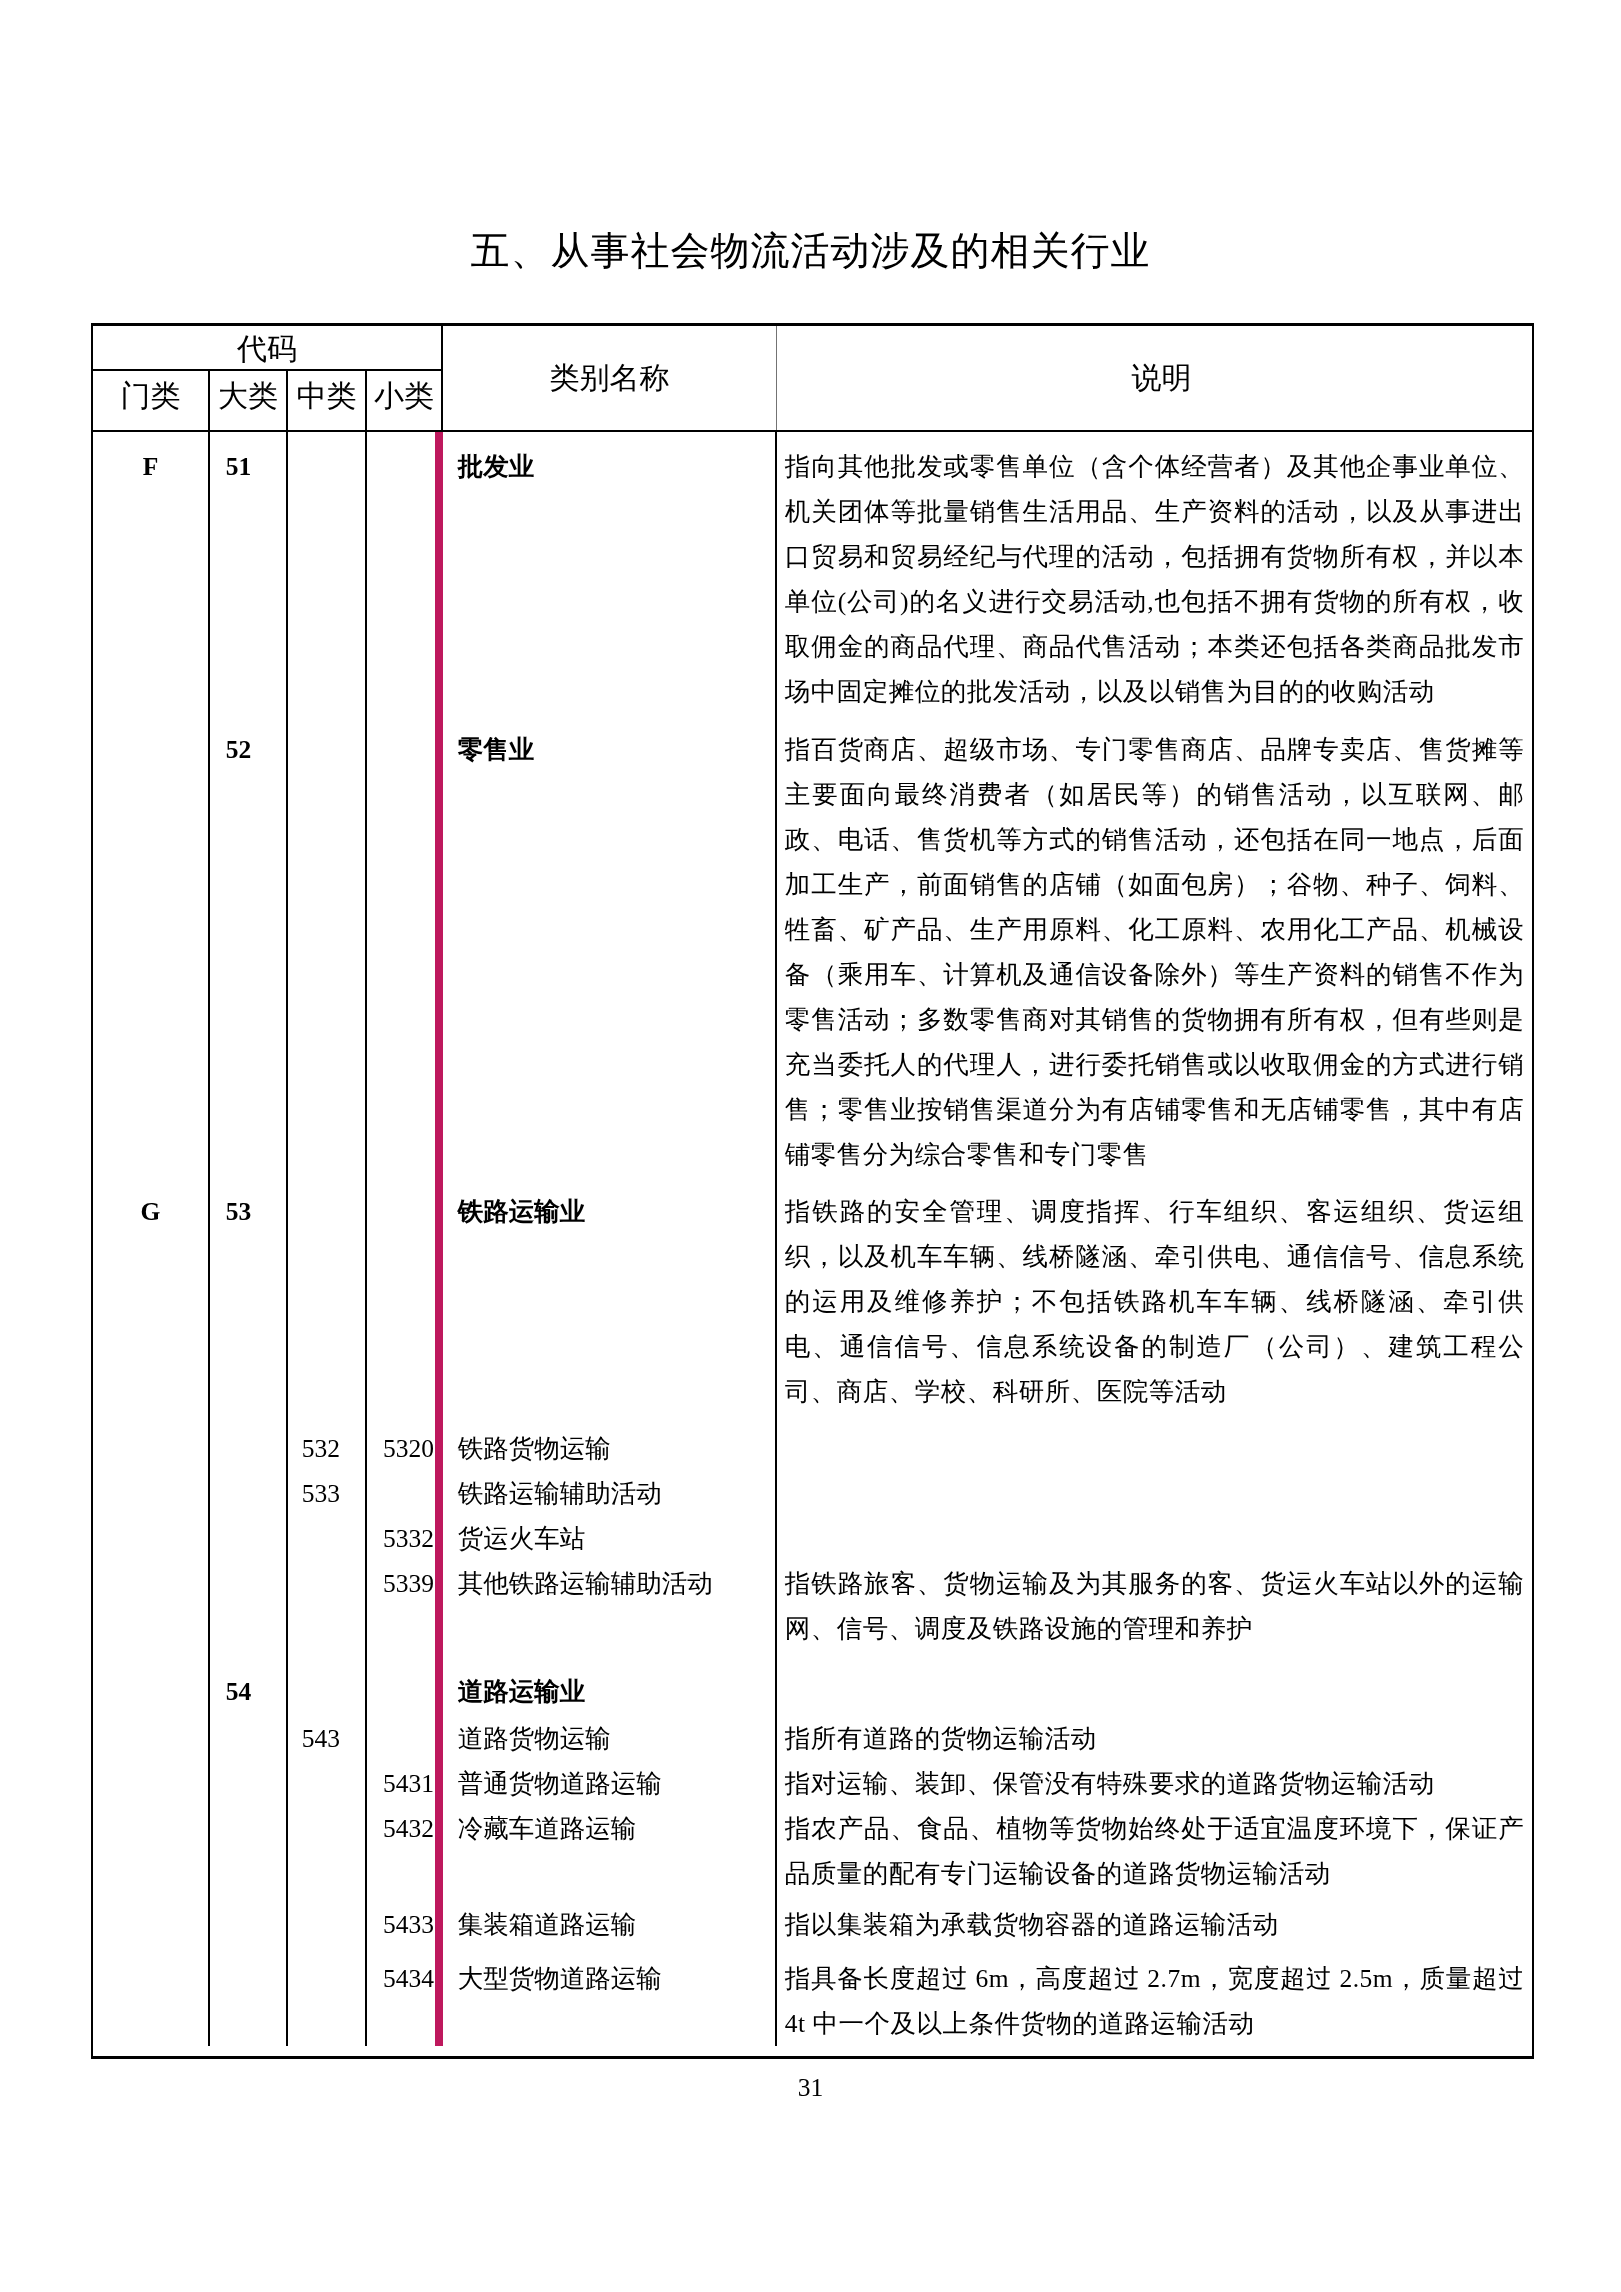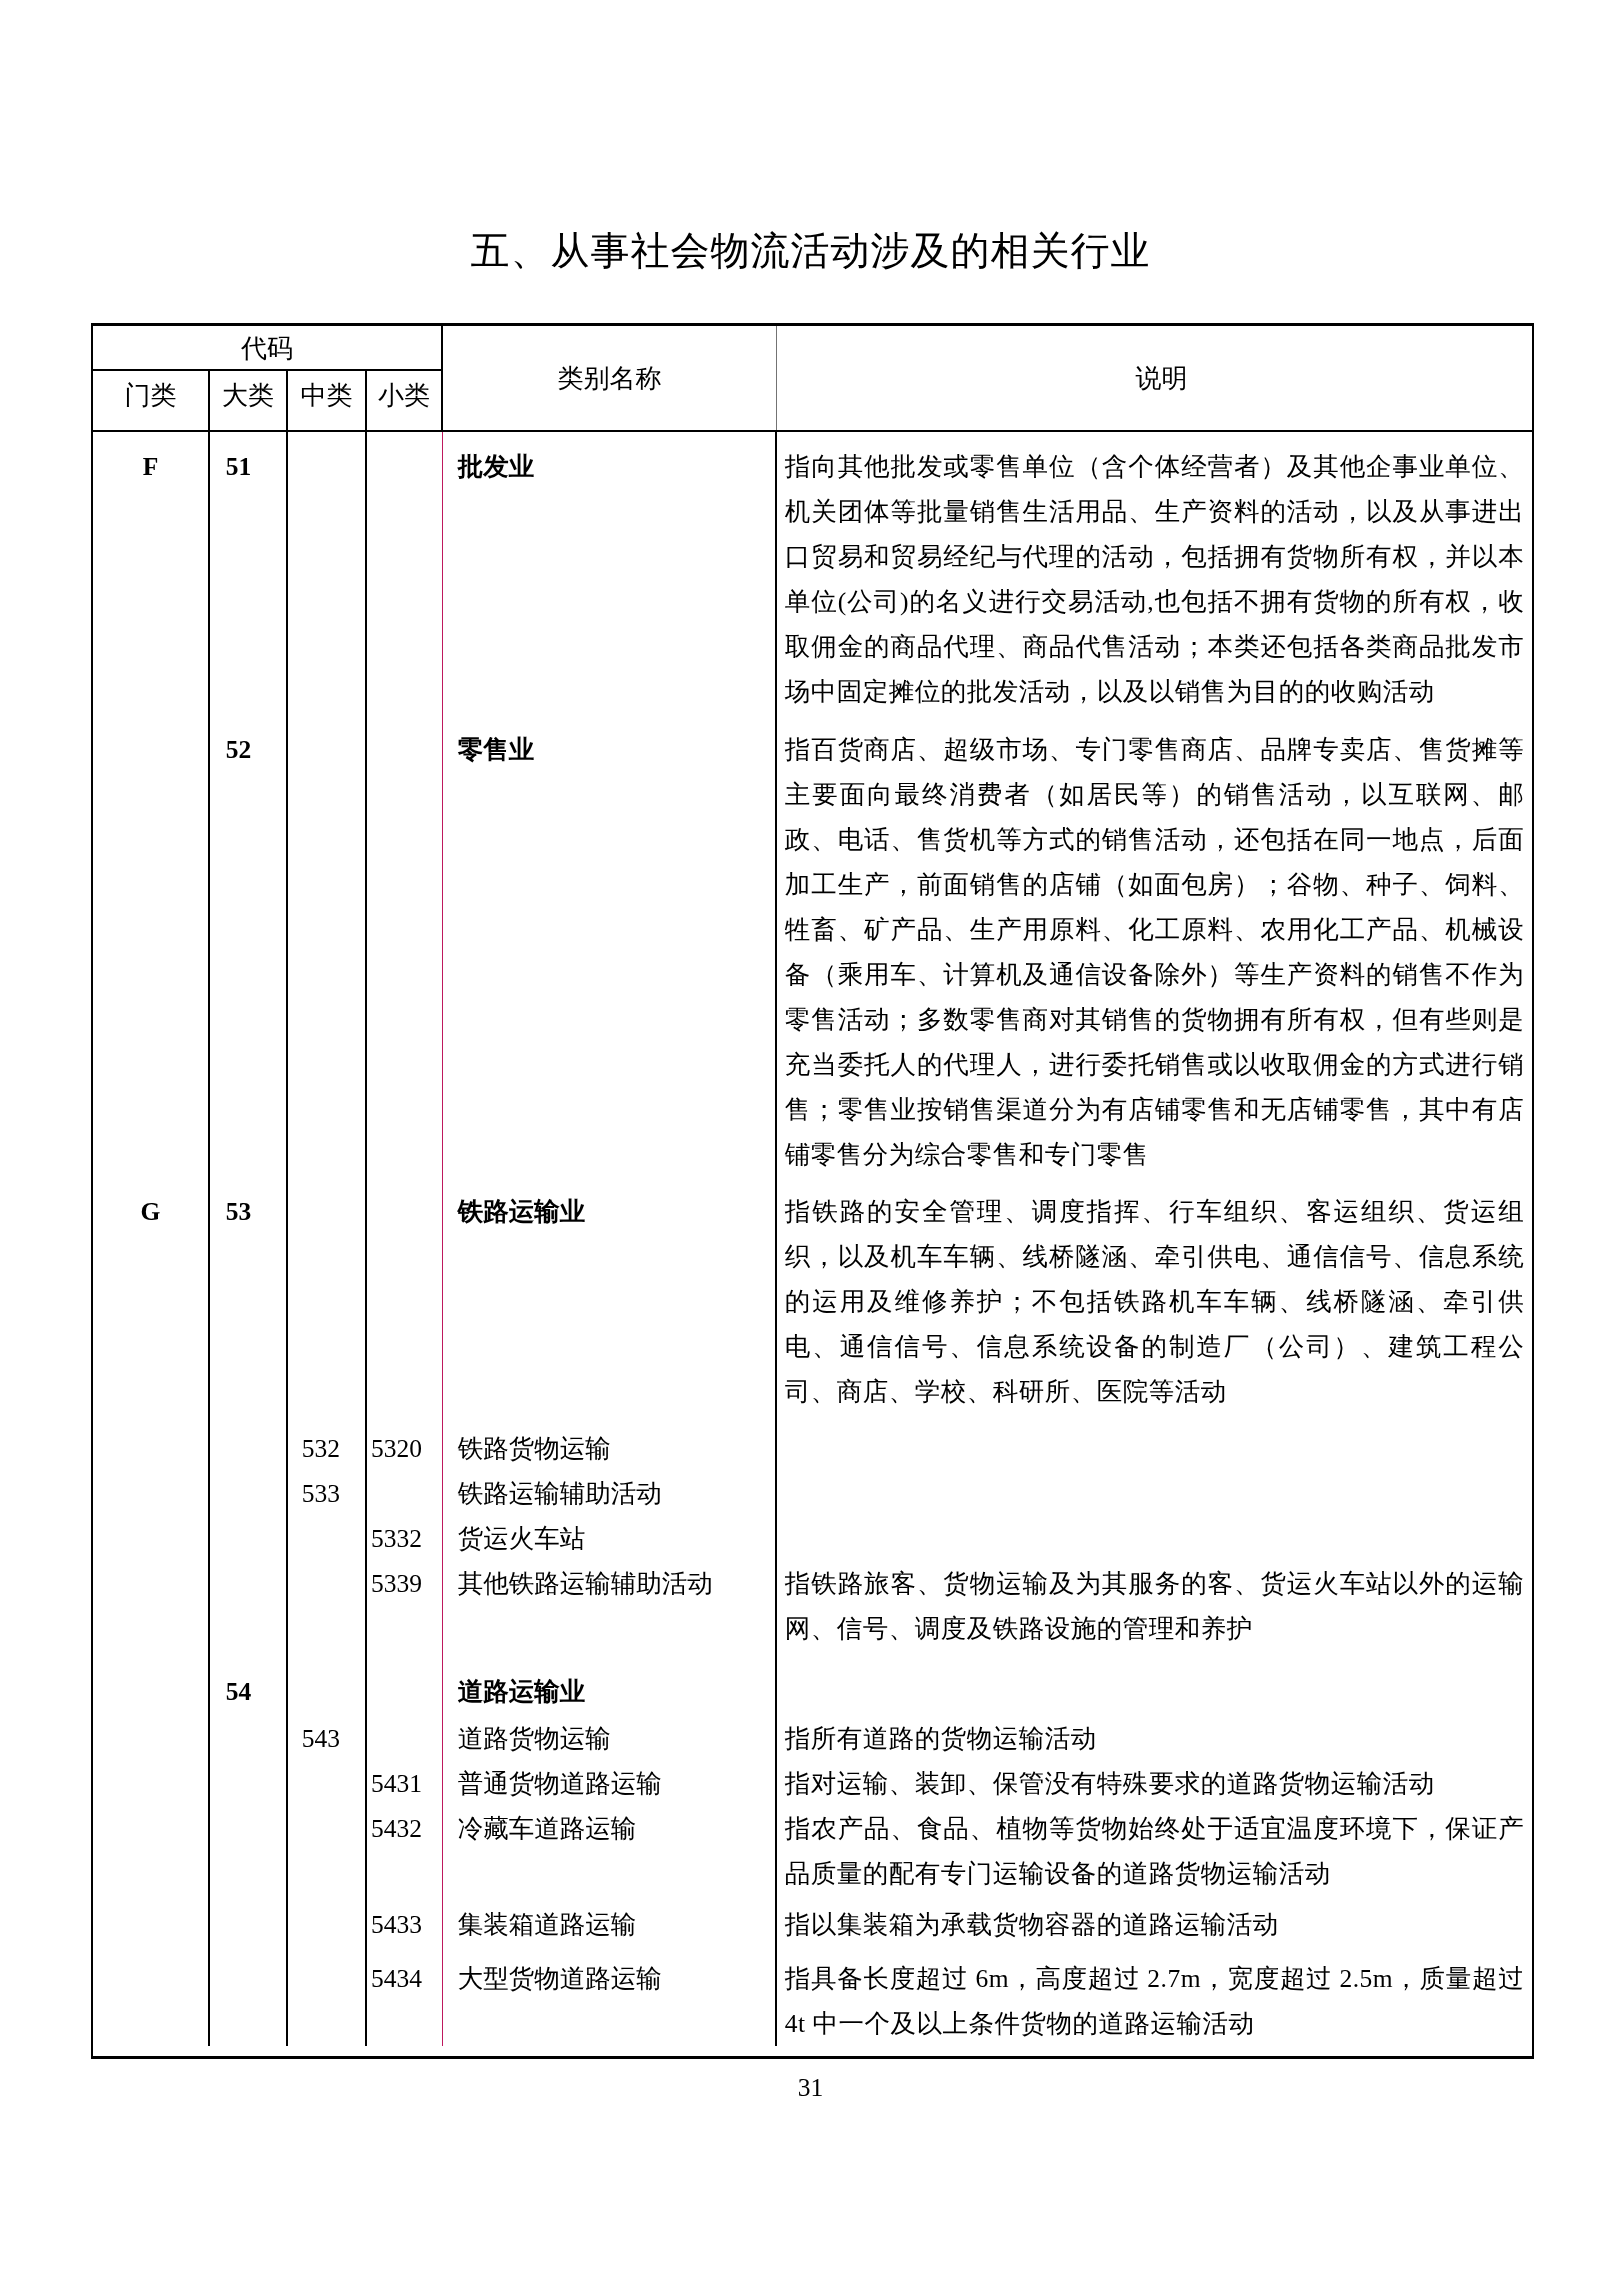--- a/index.html
+++ b/index.html
@@ -26,21 +26,21 @@
     margin-left: 91px;
     margin-top: 49px;
   }
   
   .thead {
     display: grid;
     grid-template-columns: 117px 78px 79px 76px 334px 1fr;
     border: 2px solid #000;
     border-top-width: 3.9px;
     border-bottom-width: 2.9px;
-    font-size: 26px;
+    font-size: 30px;
   }
   .thead .h-code {
     grid-column: 1 / 5; grid-row: 1;
     height: 45px; line-height: 45px;
     text-align: center;
     border-right: 2px solid #000;
     border-bottom: 2px solid #000;
   }
   .thead .h-sub {
     grid-row: 2;
@@ -66,21 +66,21 @@
     border-bottom-width: 3.9px;
     font-size: 25.5px;
     line-height: 45px;
     padding-bottom: 9.8px;
   }
   .trow { display: contents; }
   .trow > div { padding-top: var(--pt, 0px); }
   .c-sec  { border-right: 2px solid #000; text-align: center; }
   .c-maj  { border-right: 2px solid #000; padding-left: 15.7px; }
   .c-mid  { border-right: 2px solid #000; padding-left: 13.7px; }
-  .c-min  { border-right: 1px solid #be185d; padding-left: 4px; }
+  .c-min  { border-right: 8px solid #be185d; padding-left: 16px; }
   .c-name { border-right: 2px solid #000; padding-left: 14.7px; padding-right: 5.9px; }
   .c-desc { padding-left: 7.8px; padding-right: 7.8px; text-align: justify; letter-spacing: 0.5px; }
   .major-row .c-sec,
   .major-row .c-maj,
   .major-row .c-name { font-weight: 700; }
   
   .page-num {
     margin-top: 13.7px;
     text-align: center;
     font-size: 25.5px;

